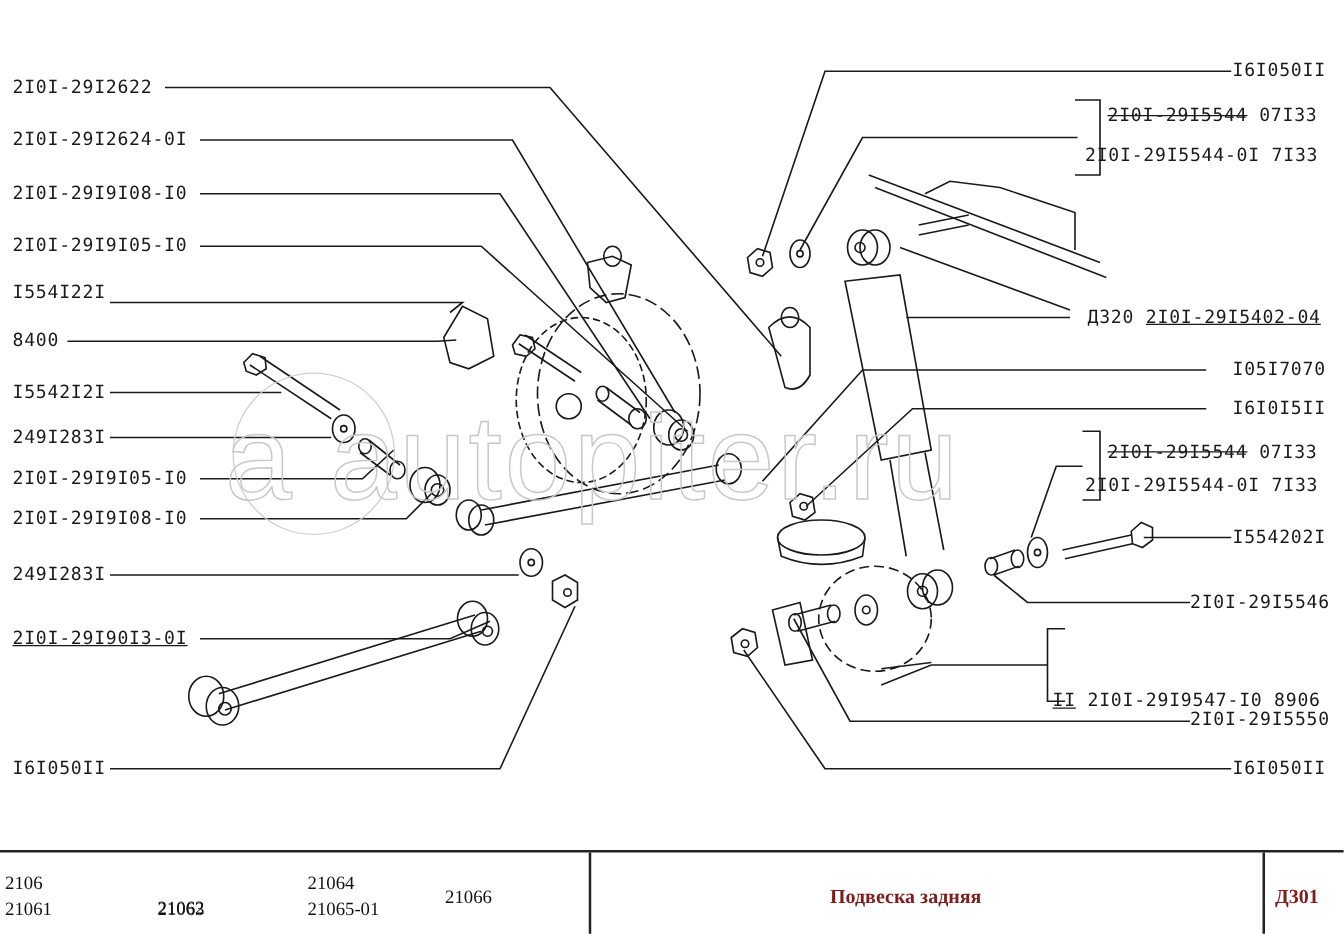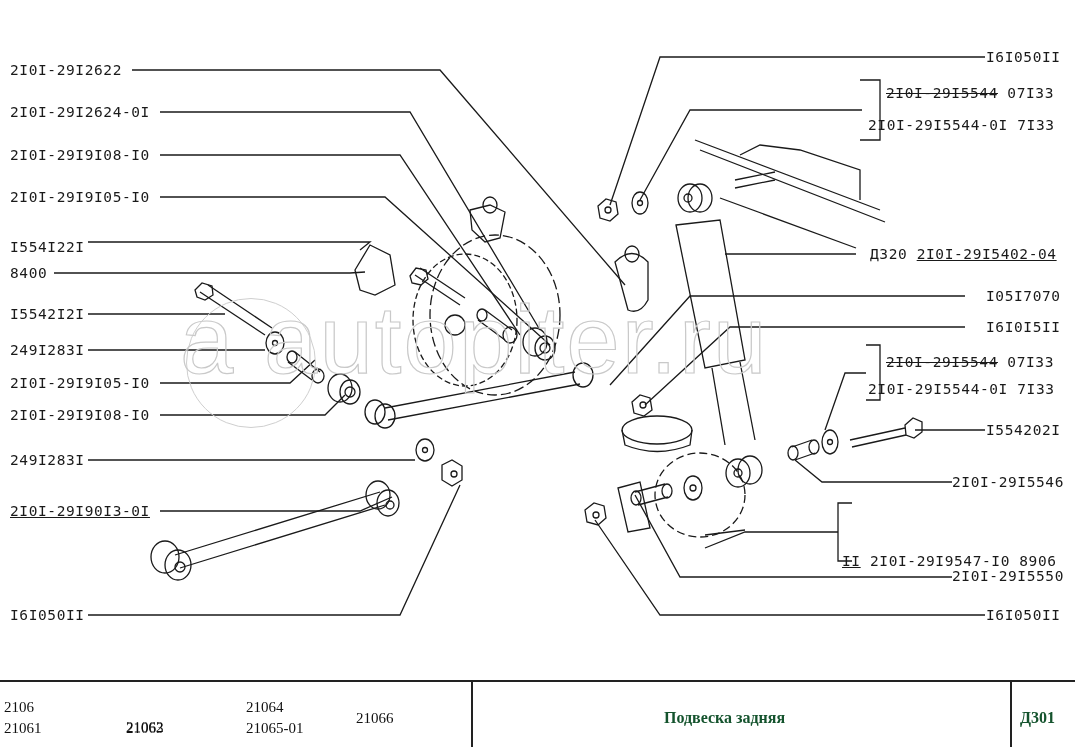--- a/index.html
+++ b/index.html
@@ -1,26 +1,26 @@
 <!DOCTYPE html>
 <html><head>
 <meta charset="utf-8">
 <style>
   html, body { margin:0; padding:0; background:#ffffff; }
   body { width:1075px; height:747px; position:relative; overflow:hidden; font-family:"DejaVu Sans Mono", monospace; color:#111; }
   #diagram { position:absolute; left:0; top:0; width:1075px; height:680px; }
   .lbl { position:absolute; font-family:"DejaVu Sans Mono", monospace; font-size:14.5px; letter-spacing:0.6px; line-height:18px; white-space:nowrap; color:#1a1a1a; }
   .ul { text-decoration:underline; }
   .strike { text-decoration:line-through;text-align:center; }
-  .wm { position:absolute; left:180px; top:285px; font-family:"Liberation Sans", sans-serif; font-size:96px; font-weight:300; color:transparent; -webkit-text-stroke:1.2px #c9c9c9; letter-spacing:2px; line-height:110px; white-space:nowrap; pointer-events:none; }
+  .wm { position:absolute; left:180px; top:312px; font-family:"Liberation Sans", sans-serif; font-size:96px; font-weight:300; color:transparent; -webkit-text-stroke:1.2px #c9c9c9; letter-spacing:2px; line-height:110px; white-space:nowrap; pointer-events:none; }
   .wm-circle { position:absolute; left:186px; top:298px; width:128px; height:128px; border:1.5px solid #cfcfcf; border-radius:50%; pointer-events:none; }
   #footer { position:absolute; left:0; top:680px; width:1075px; height:67px; border-top:2px solid #222; }
   .fdiv { position:absolute; top:0; width:2px; height:67px; background:#222; }
   .model { position:absolute; font-family:"Liberation Serif", serif; font-size:15px; line-height:18px; color:#111; white-space:nowrap; }
-  .ftitle { position:absolute; font-family:"Liberation Serif", serif; font-size:16px; font-weight:bold; color:#14532d; white-space:nowrap; }
+  .ftitle { position:absolute; font-family:"Liberation Serif", serif; font-size:16px; font-weight:bold; color:#7f1d1d; white-space:nowrap; }
 </style>
 </head>
 <body>
 
 <div id="diagram">
   <svg width="1075" height="680" viewBox="0 0 1075 680" style="position:absolute;left:0;top:0;">
     <g fill="none" stroke="#1a1a1a" stroke-width="1.3">
 
       <polyline points="132,70 440,70 625,285"></polyline>
       <polyline points="160,112 410,112 540,330"></polyline>
@@ -144,21 +144,21 @@
     </g>
   </svg>
 
   <div class="wm-circle"></div>
   <div class="wm"><span>a</span>&nbsp;<span>autopiter.ru</span></div>
 
   <div class="lbl" style="left:10px;top:61px;">2I0I-29I2622</div>
   <div class="lbl" style="left:10px;top:103px;">2I0I-29I2624-0I</div>
   <div class="lbl" style="left:10px;top:146px;">2I0I-29I9I08-I0</div>
   <div class="lbl" style="left:10px;top:188px;">2I0I-29I9I05-I0</div>
-  <div class="lbl" style="left:10px;top:238px;text-align:center;">I554I22I</div>
+  <div class="lbl" style="left:10px;top:225px;text-align:center;">I554I22I</div>
   <div class="lbl" style="left:10px;top:264px;">8400</div>
   <div class="lbl" style="left:10px;top:305px;">I5542I2I</div>
   <div class="lbl" style="left:10px;top:341px;">249I283I</div>
   <div class="lbl" style="left:10px;top:374px;">2I0I-29I9I05-I0</div>
   <div class="lbl" style="left:10px;top:406px;">2I0I-29I9I08-I0</div>
   <div class="lbl" style="left:10px;top:451px;">249I283I</div>
   <div class="lbl ul" style="left:10px;top:502px;">2I0I-29I90I3-0I</div>
   <div class="lbl" style="left:10px;top:606px;">I6I050II</div>
 
   <div class="lbl" style="left:986px;top:48px;">I6I050II</div>

